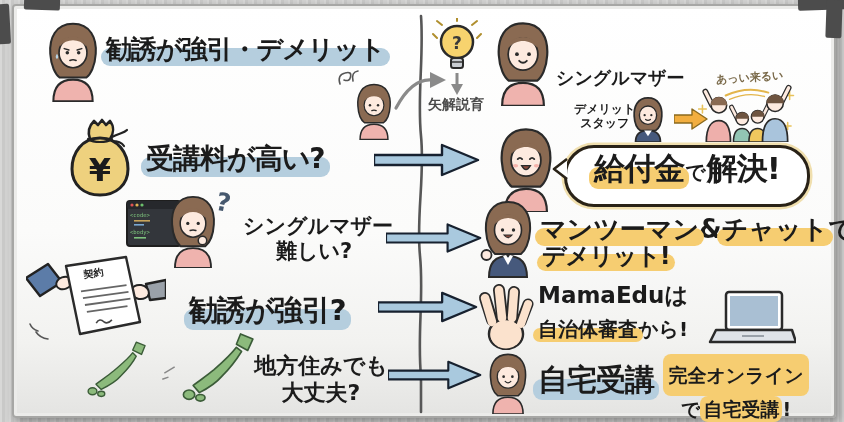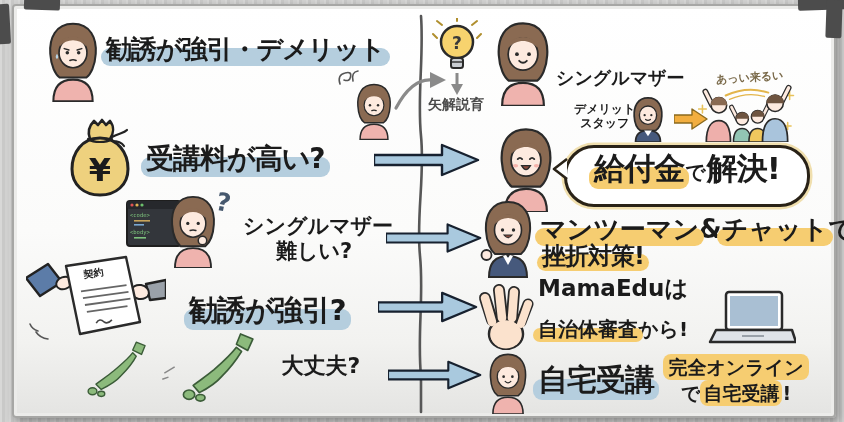--- a/index.html
+++ b/index.html
@@ -12,21 +12,21 @@
     border:2px solid #a7a7a5;border-radius:4px;
     box-shadow:inset 0 0 0 3px #ececea, 3px 4px 8px rgba(0,0,0,.35);}
   .abs{position:absolute;z-index:2;}
   .bracket{position:absolute;z-index:3;background:#4c4c4c;border-radius:2px;}
   .ttl{font-weight:700;letter-spacing:-1px;white-space:nowrap;}
   .hl{position:relative;display:inline-block;z-index:0;}
   .hl::after{content:"";position:absolute;left:-5px;right:-5px;bottom:1px;height:52%;
     border-radius:9px;z-index:-1;}
   .hl-b::after{background:#b5cede;}
   .hl-y::after{background:#f6cd71;}
-  .pill-y{background:#f6cd71;border-radius:8px;padding:0 5px;display:inline-block;}
+  .pill-y{background:#f6cd71;border-radius:8px;padding:8px 5px;display:inline-block;}
   .bubble{position:absolute;z-index:2;background:#fff;border:3px solid #292217;
     border-radius:30px;box-shadow:0 0 0 2.5px #f0dfae;
     display:flex;align-items:baseline;justify-content:center;white-space:nowrap;}
   .cap{font-weight:700;white-space:nowrap;}
   svg{display:block;}
 </style>
 </head>
 <body>
 
 <div class="stage">
@@ -139,20 +139,21 @@
     <g transform="translate(92,0)" fill="#8cba7c" stroke="#3b5c38" stroke-width="1.6" stroke-linejoin="round">
       <polygon points="62,0 74,5 69,16 58,10"></polygon>
       <path d="M58 13 C52 21 44 28 36 35 C30 40 24 44 16 50 L22 57 C30 53 38 48 44 41 C52 33 58 25 63 17 Z"></path>
       <ellipse cx="12" cy="59" rx="5.5" ry="4.5"></ellipse>
         <ellipse cx="23" cy="62" rx="4.5" ry="3.2"></ellipse>
     </g>
     <path d="M80 38 l10 -6 M78 44 l6 -2" stroke="#888" stroke-width="1.4" fill="none"></path>
   </svg>
 
   <div class="abs cap" style="left:252px;top:352px;width:138px;text-align:center;font-size:22px;line-height:27px;">
+    <span style="display:block">地方住みでも</span>
     <span style="display:block">大丈夫?</span>
   </div>
 
   <svg class="abs" style="left:412px;top:14px;" width="18" height="400" viewBox="0 0 18 400">
     <path d="M9 2 C12 42 5 82 9 122 C13 162 4 202 8 242 C12 282 5 322 9 362 L9 398" fill="none" stroke="#575757" stroke-width="2.6" stroke-linecap="round"></path>
   </svg>
 
   <svg class="abs" style="left:392px;top:66px;" width="62" height="46" viewBox="0 0 62 46">
     <path d="M4 42 Q20 12 40 14" fill="none" stroke="#8a8a8a" stroke-width="3.2" stroke-linecap="round"></path>
     <polygon points="38,6 54,14 38,22" fill="#8a8a8a"></polygon>
@@ -281,40 +282,40 @@
       <circle cx="35.5" cy="31" r="1.7" fill="#2b2b2b"></circle>
     <path d="M26 36 Q30 41.5 34 36 Z" fill="#8a4a3c" stroke="#2b2b2b" stroke-width="1.2"></path>
     <path d="M11 78 C11 63 18 57 30 57 C42 57 49 63 49 78 Z" fill="#46597c" stroke="#2a2a2a" stroke-width="2"></path>
     <polygon points="25,57 30,66 35,57 32,56 30,59 28,56" fill="#fff"></polygon>
     <circle cx="8.5" cy="56" r="5" fill="#fdeadf" stroke="#2a2a2a" stroke-width="1.8"></circle>
   </svg>
   <div class="abs cap" style="left:540px;top:212px;font-size:26px;">
     <span class="hl hl-y">マンツーマン</span><span>&amp;</span><span class="hl hl-y">チャット</span><span>で</span>
   </div>
   <div class="abs ttl" style="left:542px;top:240px;font-size:24px;">
-    <span class="hl hl-y">挫折対策!</span>
+    <span class="hl hl-y">デメリット!</span>
   </div>
 
   <svg class="abs" style="left:476px;top:284px;" width="58" height="66" viewBox="0 0 58 66">
     <g stroke="#2a2a2a" stroke-linecap="round">
       <line x1="16" y1="36" x2="9" y2="14" stroke-width="12"></line>
       <line x1="26" y1="32" x2="23" y2="6" stroke-width="12"></line>
       <line x1="36" y1="32" x2="38" y2="8" stroke-width="12"></line>
       <line x1="45" y1="38" x2="52" y2="20" stroke-width="11"></line>
     </g>
     <ellipse cx="30" cy="50" rx="17" ry="15" fill="#fbe2cd" stroke="#2a2a2a" stroke-width="2.5"></ellipse>
     <g stroke="#fbe2cd" stroke-linecap="round">
       <line x1="16" y1="38" x2="9" y2="14" stroke-width="8.5"></line>
       <line x1="26" y1="34" x2="23" y2="6" stroke-width="8.5"></line>
       <line x1="36" y1="34" x2="38" y2="8" stroke-width="8.5"></line>
       <line x1="45" y1="40" x2="52" y2="20" stroke-width="8"></line>
     </g>
     <ellipse cx="30" cy="51" rx="15.4" ry="13.5" fill="#fbe2cd"></ellipse>
   </svg>
-  <div class="abs ttl" style="left:538px;top:273px;font-size:23px;letter-spacing:0;">MamaEduは</div>
+  <div class="abs ttl" style="left:538px;top:280px;font-size:23px;letter-spacing:0;">MamaEduは</div>
   <div class="abs cap" style="left:538px;top:316px;font-size:20px;">
     <span class="hl hl-y">自治体審査</span><span>から!</span>
   </div>
   <svg class="abs" style="left:706px;top:290px;" width="90" height="60" viewBox="0 0 90 60">
     <rect x="20" y="2" width="56" height="38" rx="3" fill="#fff" stroke="#2a2a2a" stroke-width="2.5"></rect>
     <rect x="24" y="6" width="48" height="30" fill="#a9bfd3"></rect>
     <polygon points="10,40 86,40 90,52 4,52" fill="#dfe3e8" stroke="#2a2a2a" stroke-width="2.5" stroke-linejoin="round"></polygon>
     <line x1="36" y1="46" x2="58" y2="46" stroke="#9aa1a9" stroke-width="2"></line>
   </svg>
 

